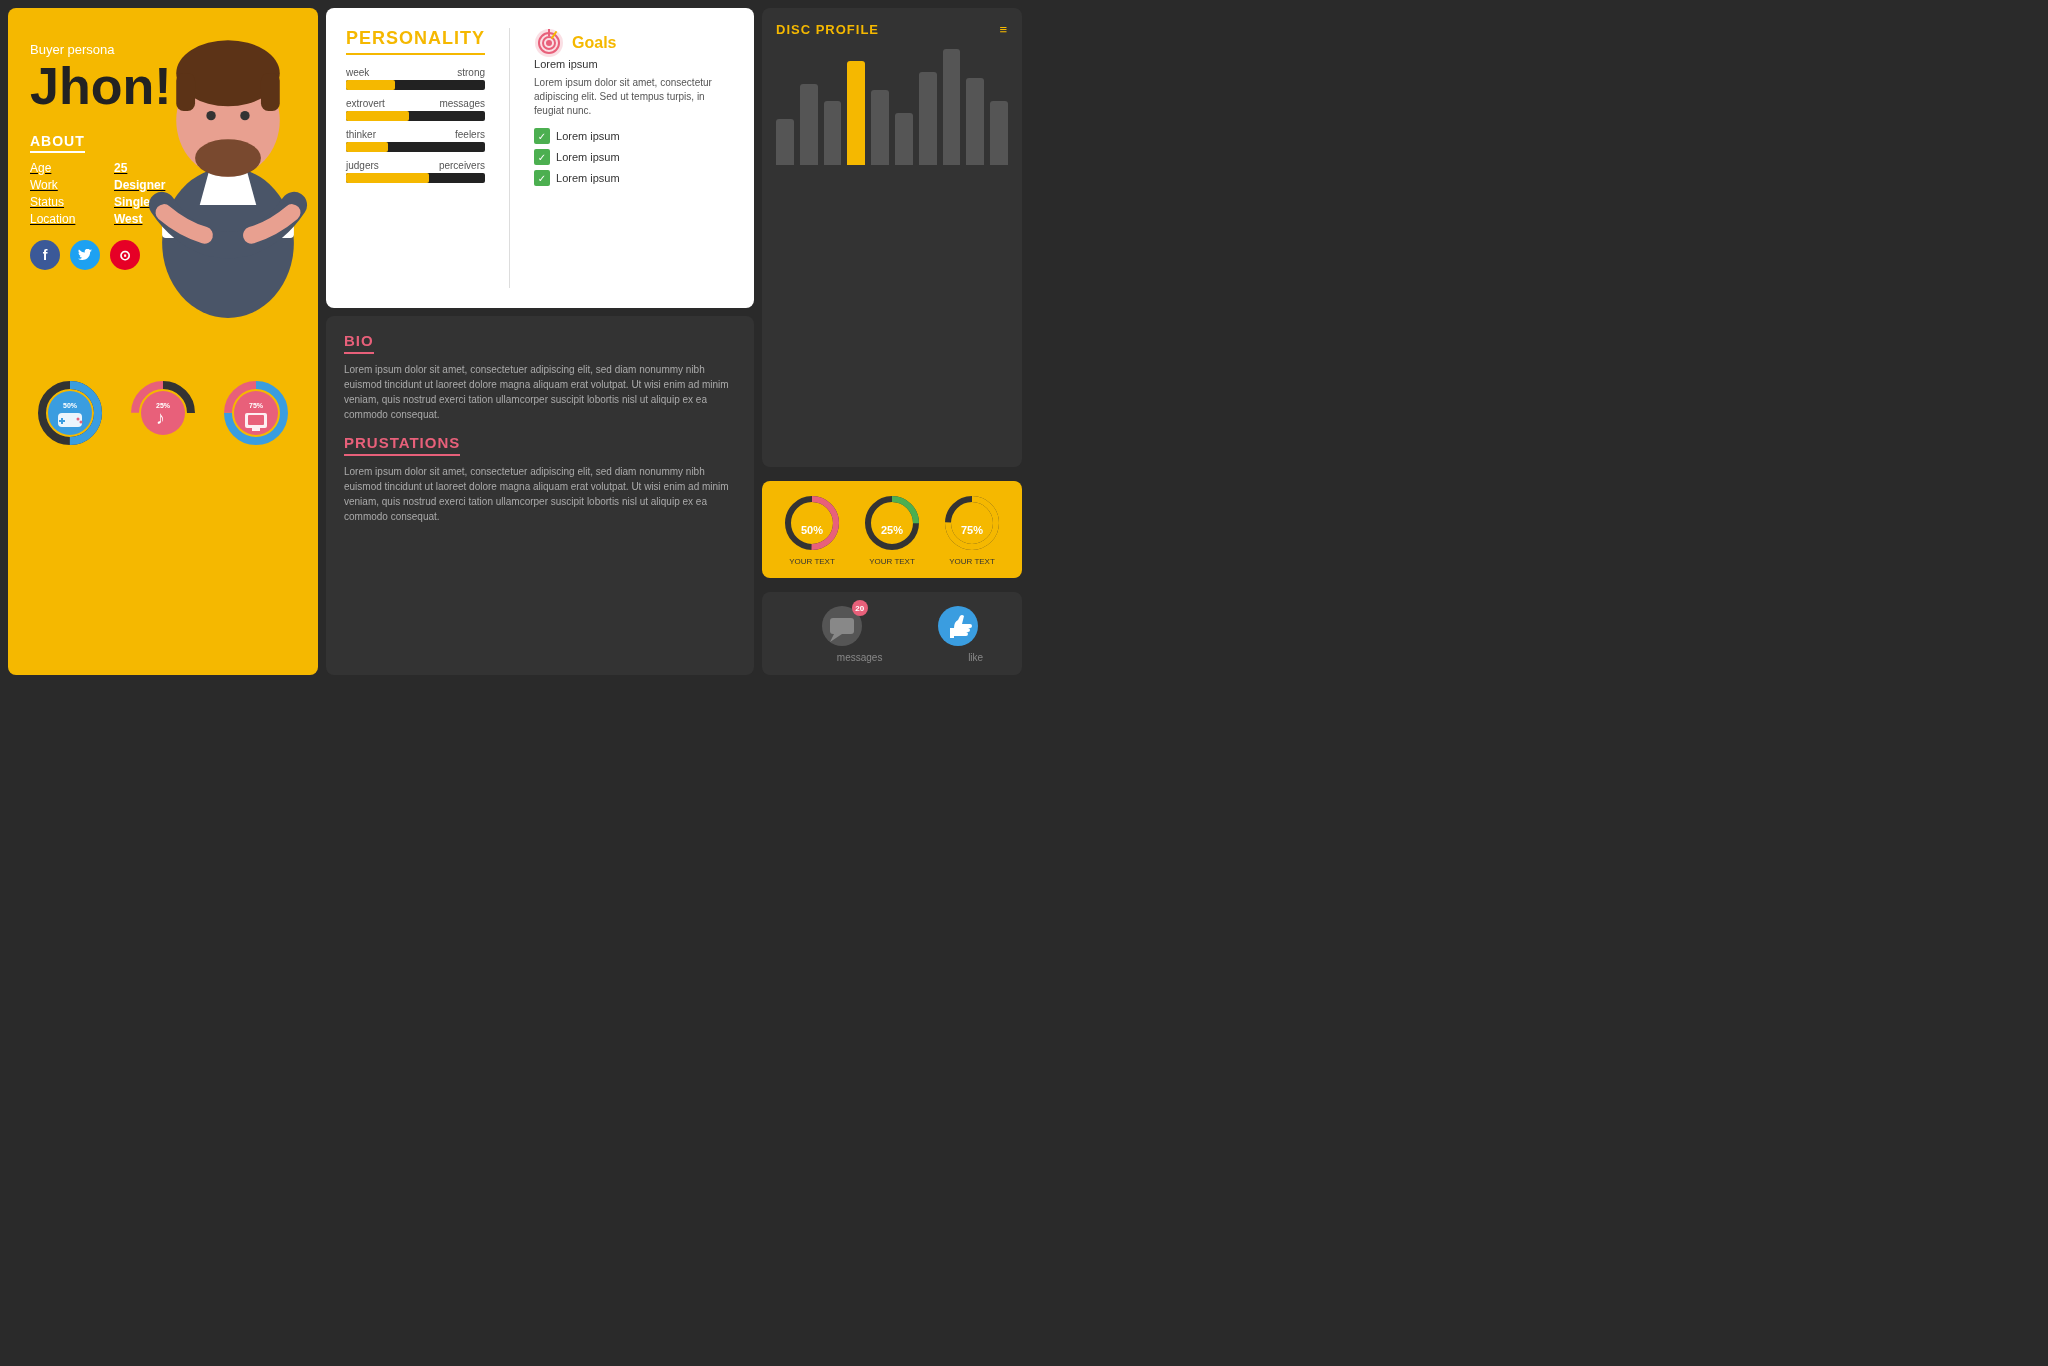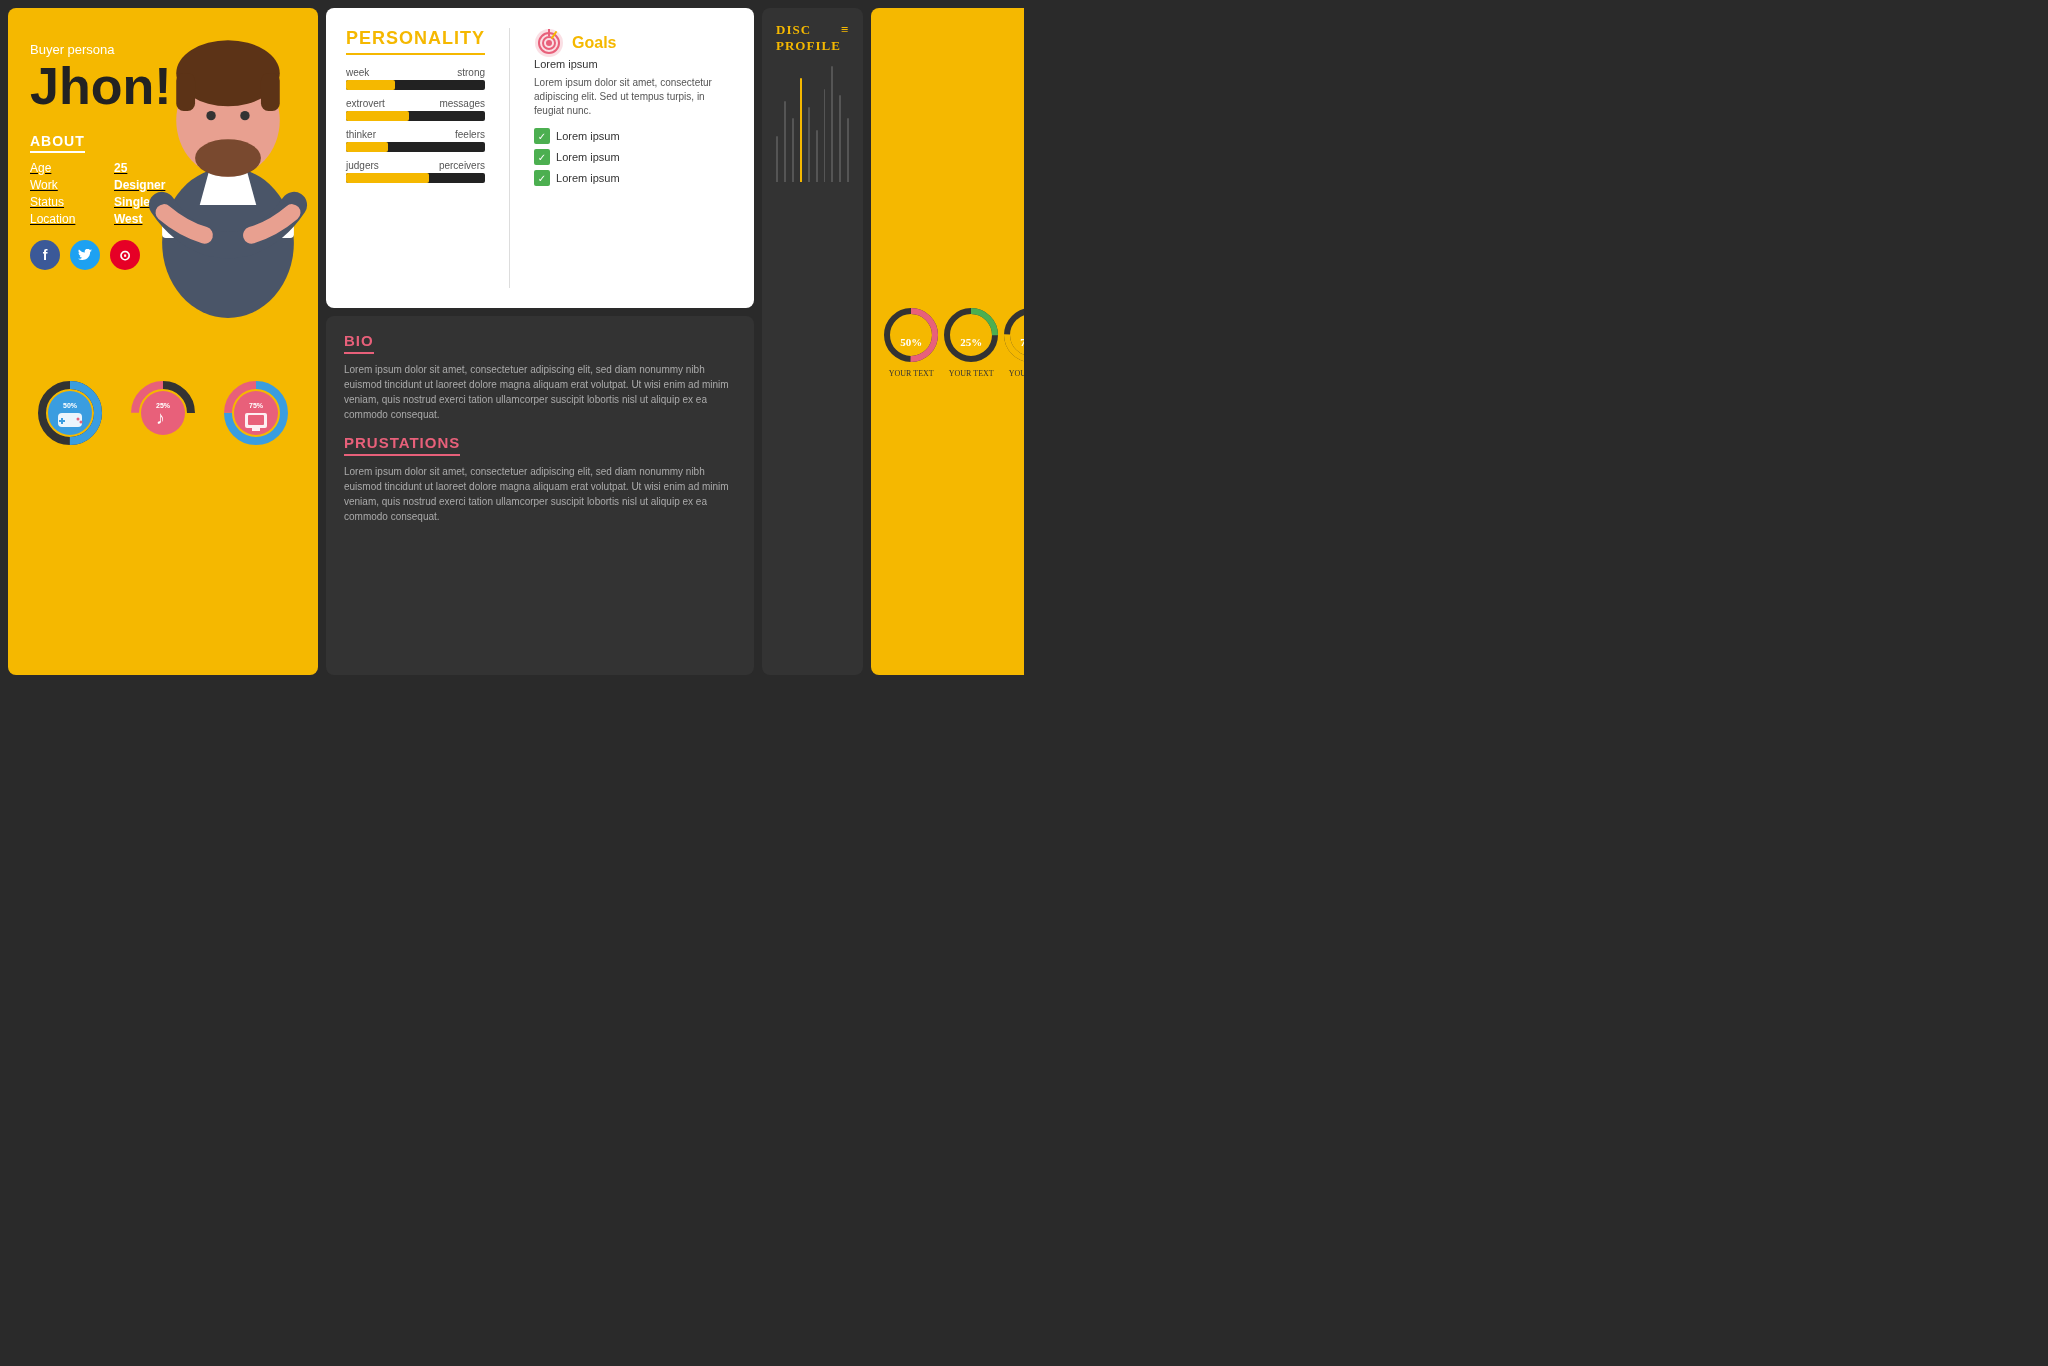--- a/index.html
+++ b/index.html
@@ -277,23 +277,22 @@
       width: 5px;
       height: 5px;
       border-radius: 50%;
     }
 
     
     .disc-panel {
       grid-column: 3;
       grid-row: 1 / 3;
       display: flex;
-      flex-direction: row;
-      gap: 8px;
-      font-family: Liberation Serif, serif;
+      flex-direction: column;
+      gap: 14px;
     }
     .disc-chart-panel {
       background: #333;
       border-radius: 8px;
       padding: 14px 14px;
       flex: 1;
     }
     .disc-title {
       font-size: 13px;
       font-weight: 900;

